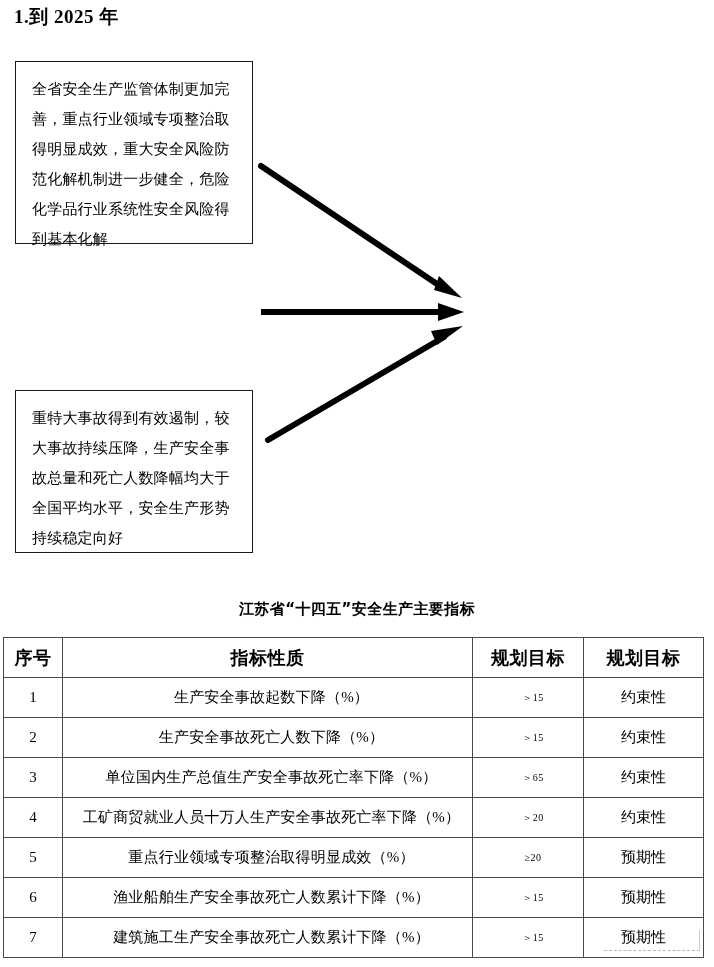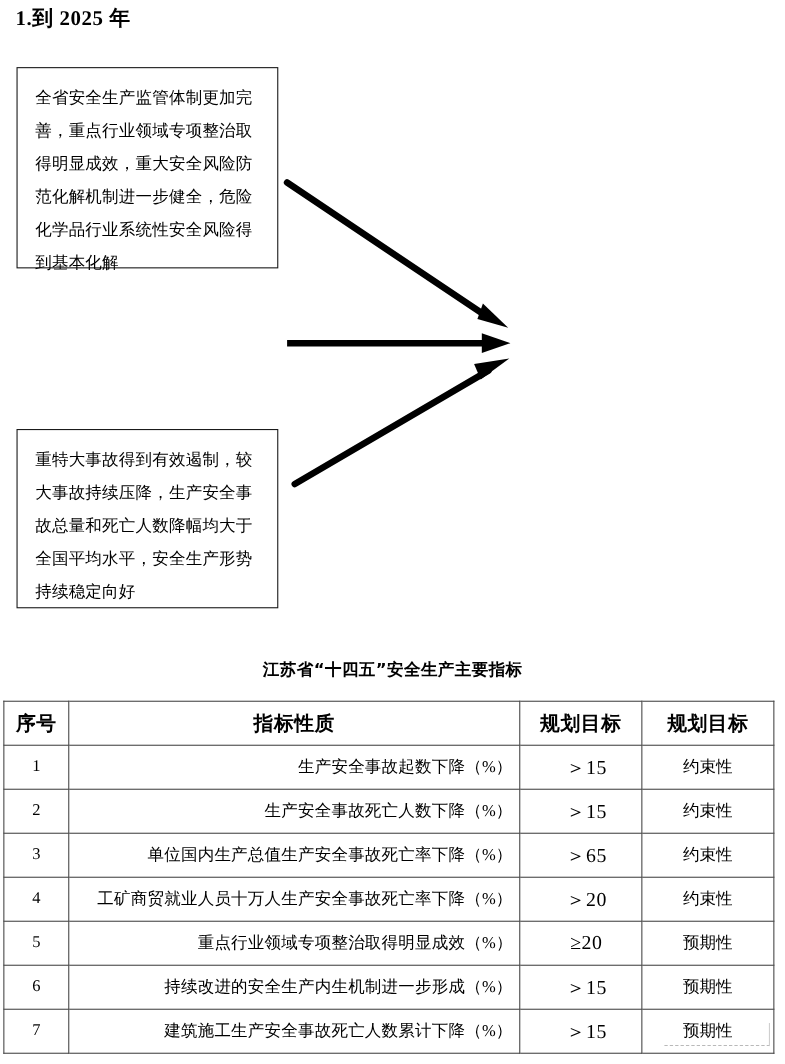--- a/index.html
+++ b/index.html
@@ -112,26 +112,26 @@
     font-size: 18px;
     text-align: center;
     letter-spacing: 0.5px;
   }
   #indicator-table tbody td.cell-no,
   #indicator-table tbody td.cell-goal,
   #indicator-table tbody td.cell-type {
     text-align: center;
   }
   #indicator-table tbody td.cell-name {
-    text-align: right;
+    text-align: center;
     padding-left: 14px;
     letter-spacing: 0.2px;
   }
   #indicator-table tbody td.cell-goal {
-    font-size: 18px;
+    font-size: 10px;
     letter-spacing: 0.5px;
     padding-left: 16px;
   }
 
   
   #scan-artifact {
     position: absolute;
     left: 604px;
     top: 950px;
     width: 96px;
@@ -227,21 +227,21 @@
         <td class="cell-type">约束性</td>
       </tr>
       <tr>
         <td class="cell-no">5</td>
         <td class="cell-name">重点行业领域专项整治取得明显成效（%）</td>
         <td class="cell-goal">≥20</td>
         <td class="cell-type">预期性</td>
       </tr>
       <tr>
         <td class="cell-no">6</td>
-        <td class="cell-name">持续改进的安全生产内生机制进一步形成（%）</td>
+        <td class="cell-name">渔业船舶生产安全事故死亡人数累计下降（%）</td>
         <td class="cell-goal">＞15</td>
         <td class="cell-type">预期性</td>
       </tr>
       <tr>
         <td class="cell-no">7</td>
         <td class="cell-name">建筑施工生产安全事故死亡人数累计下降（%）</td>
         <td class="cell-goal">＞15</td>
         <td class="cell-type">预期性</td>
       </tr>
     </tbody>

